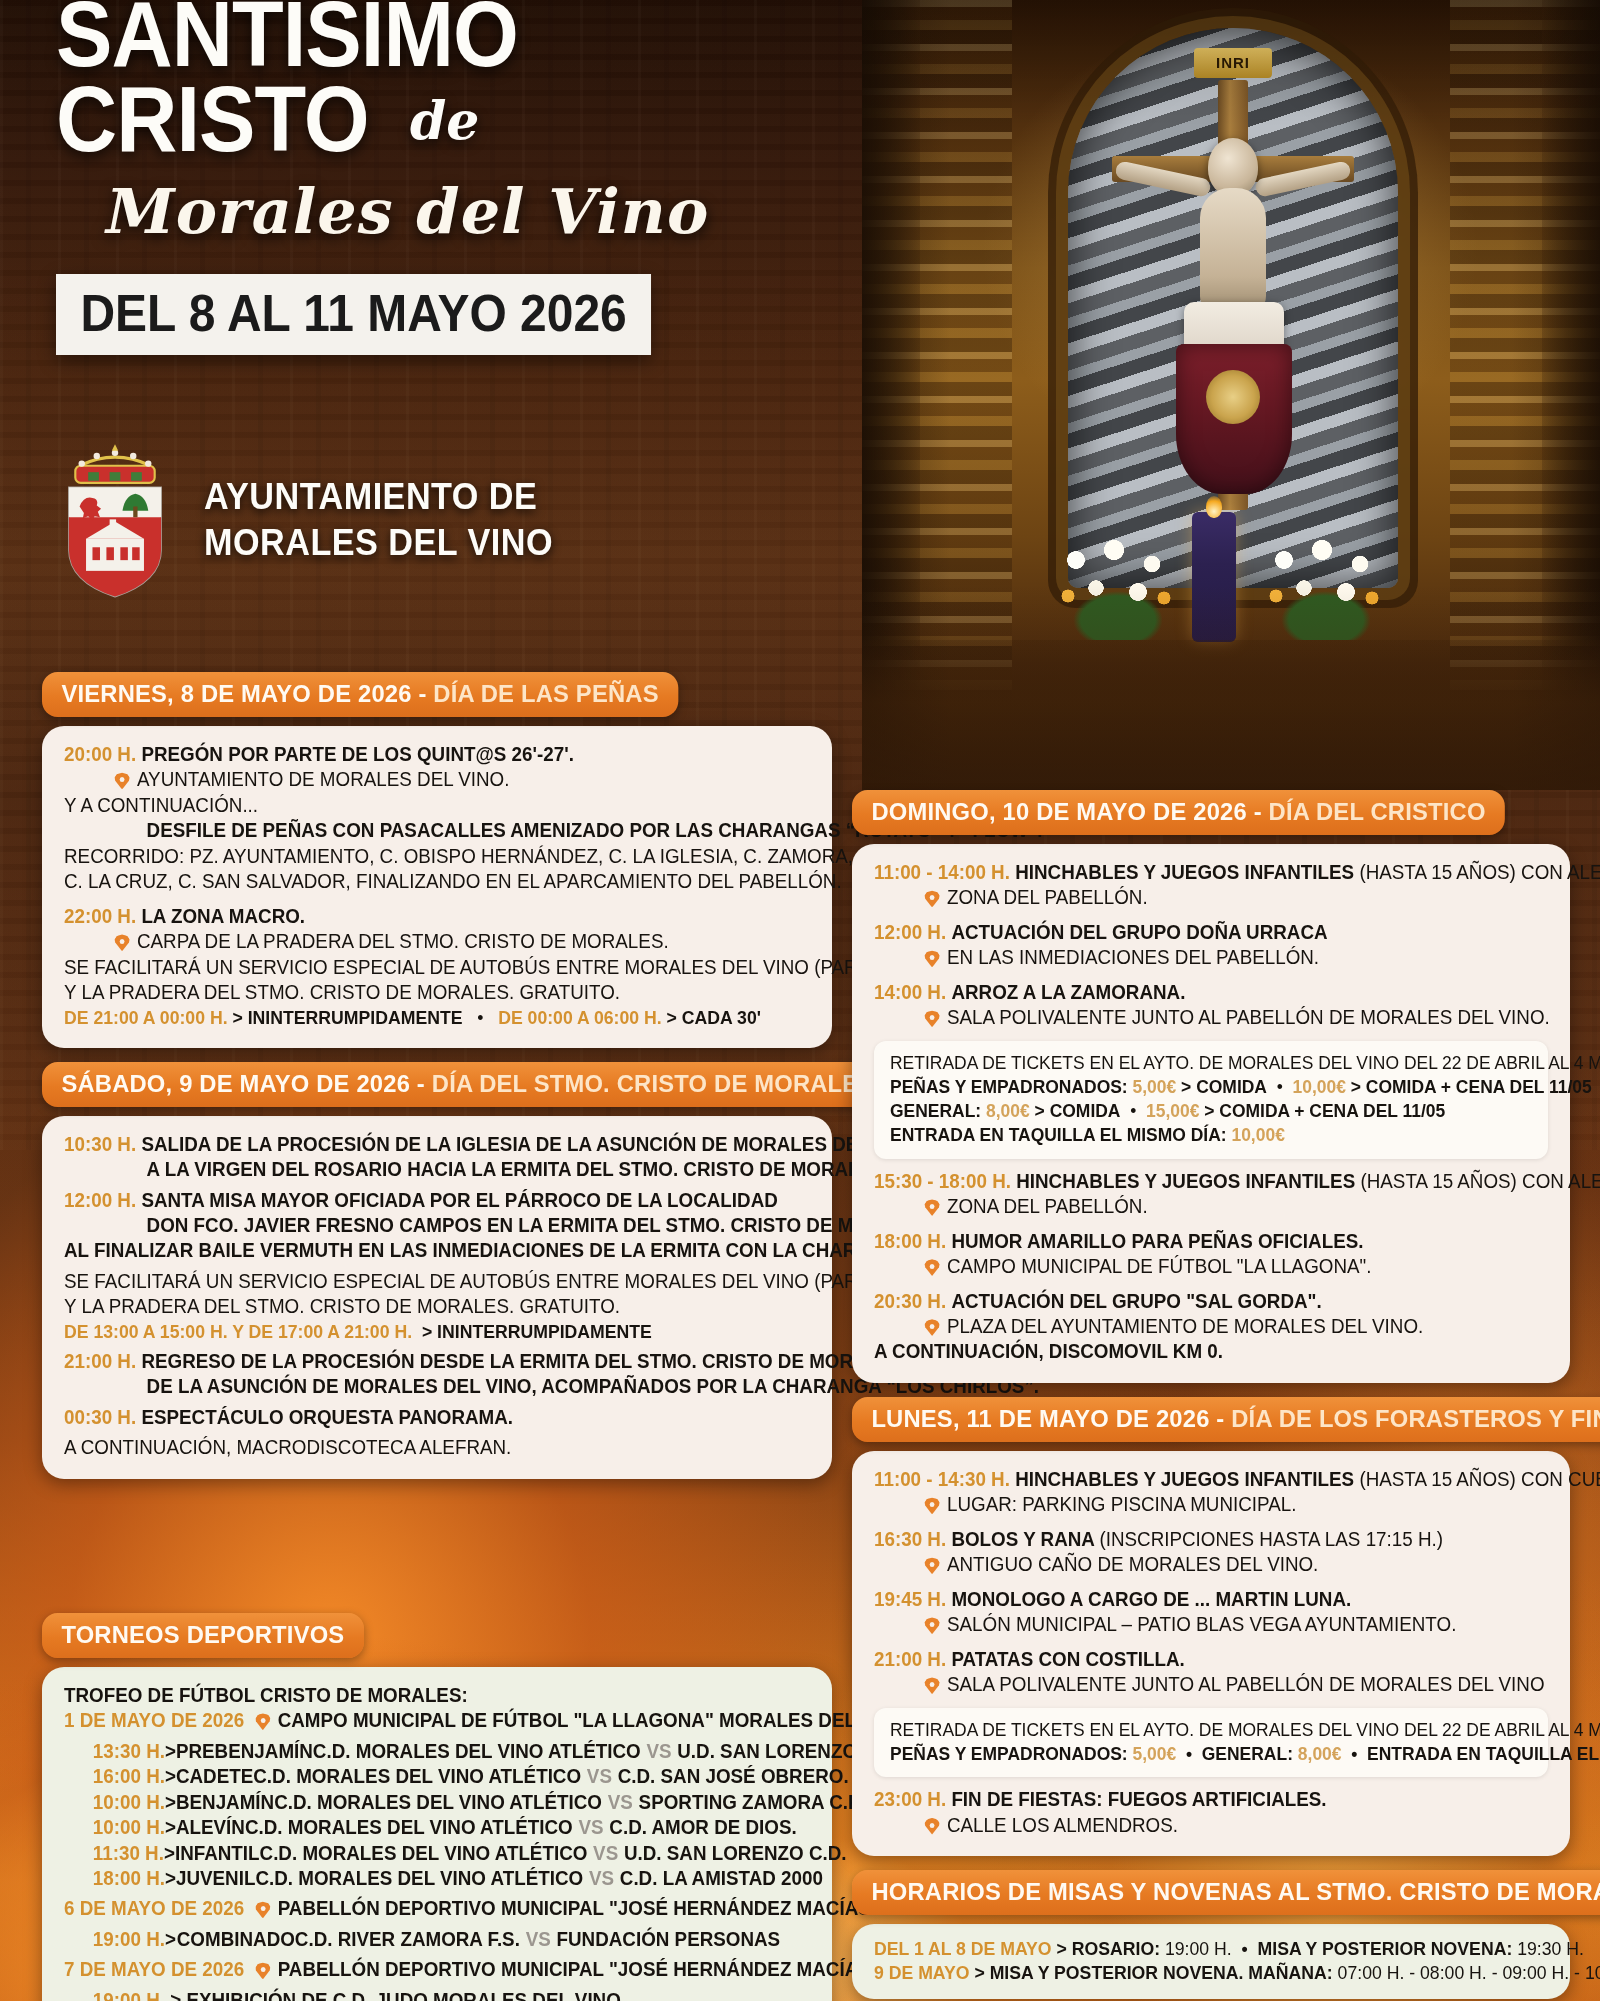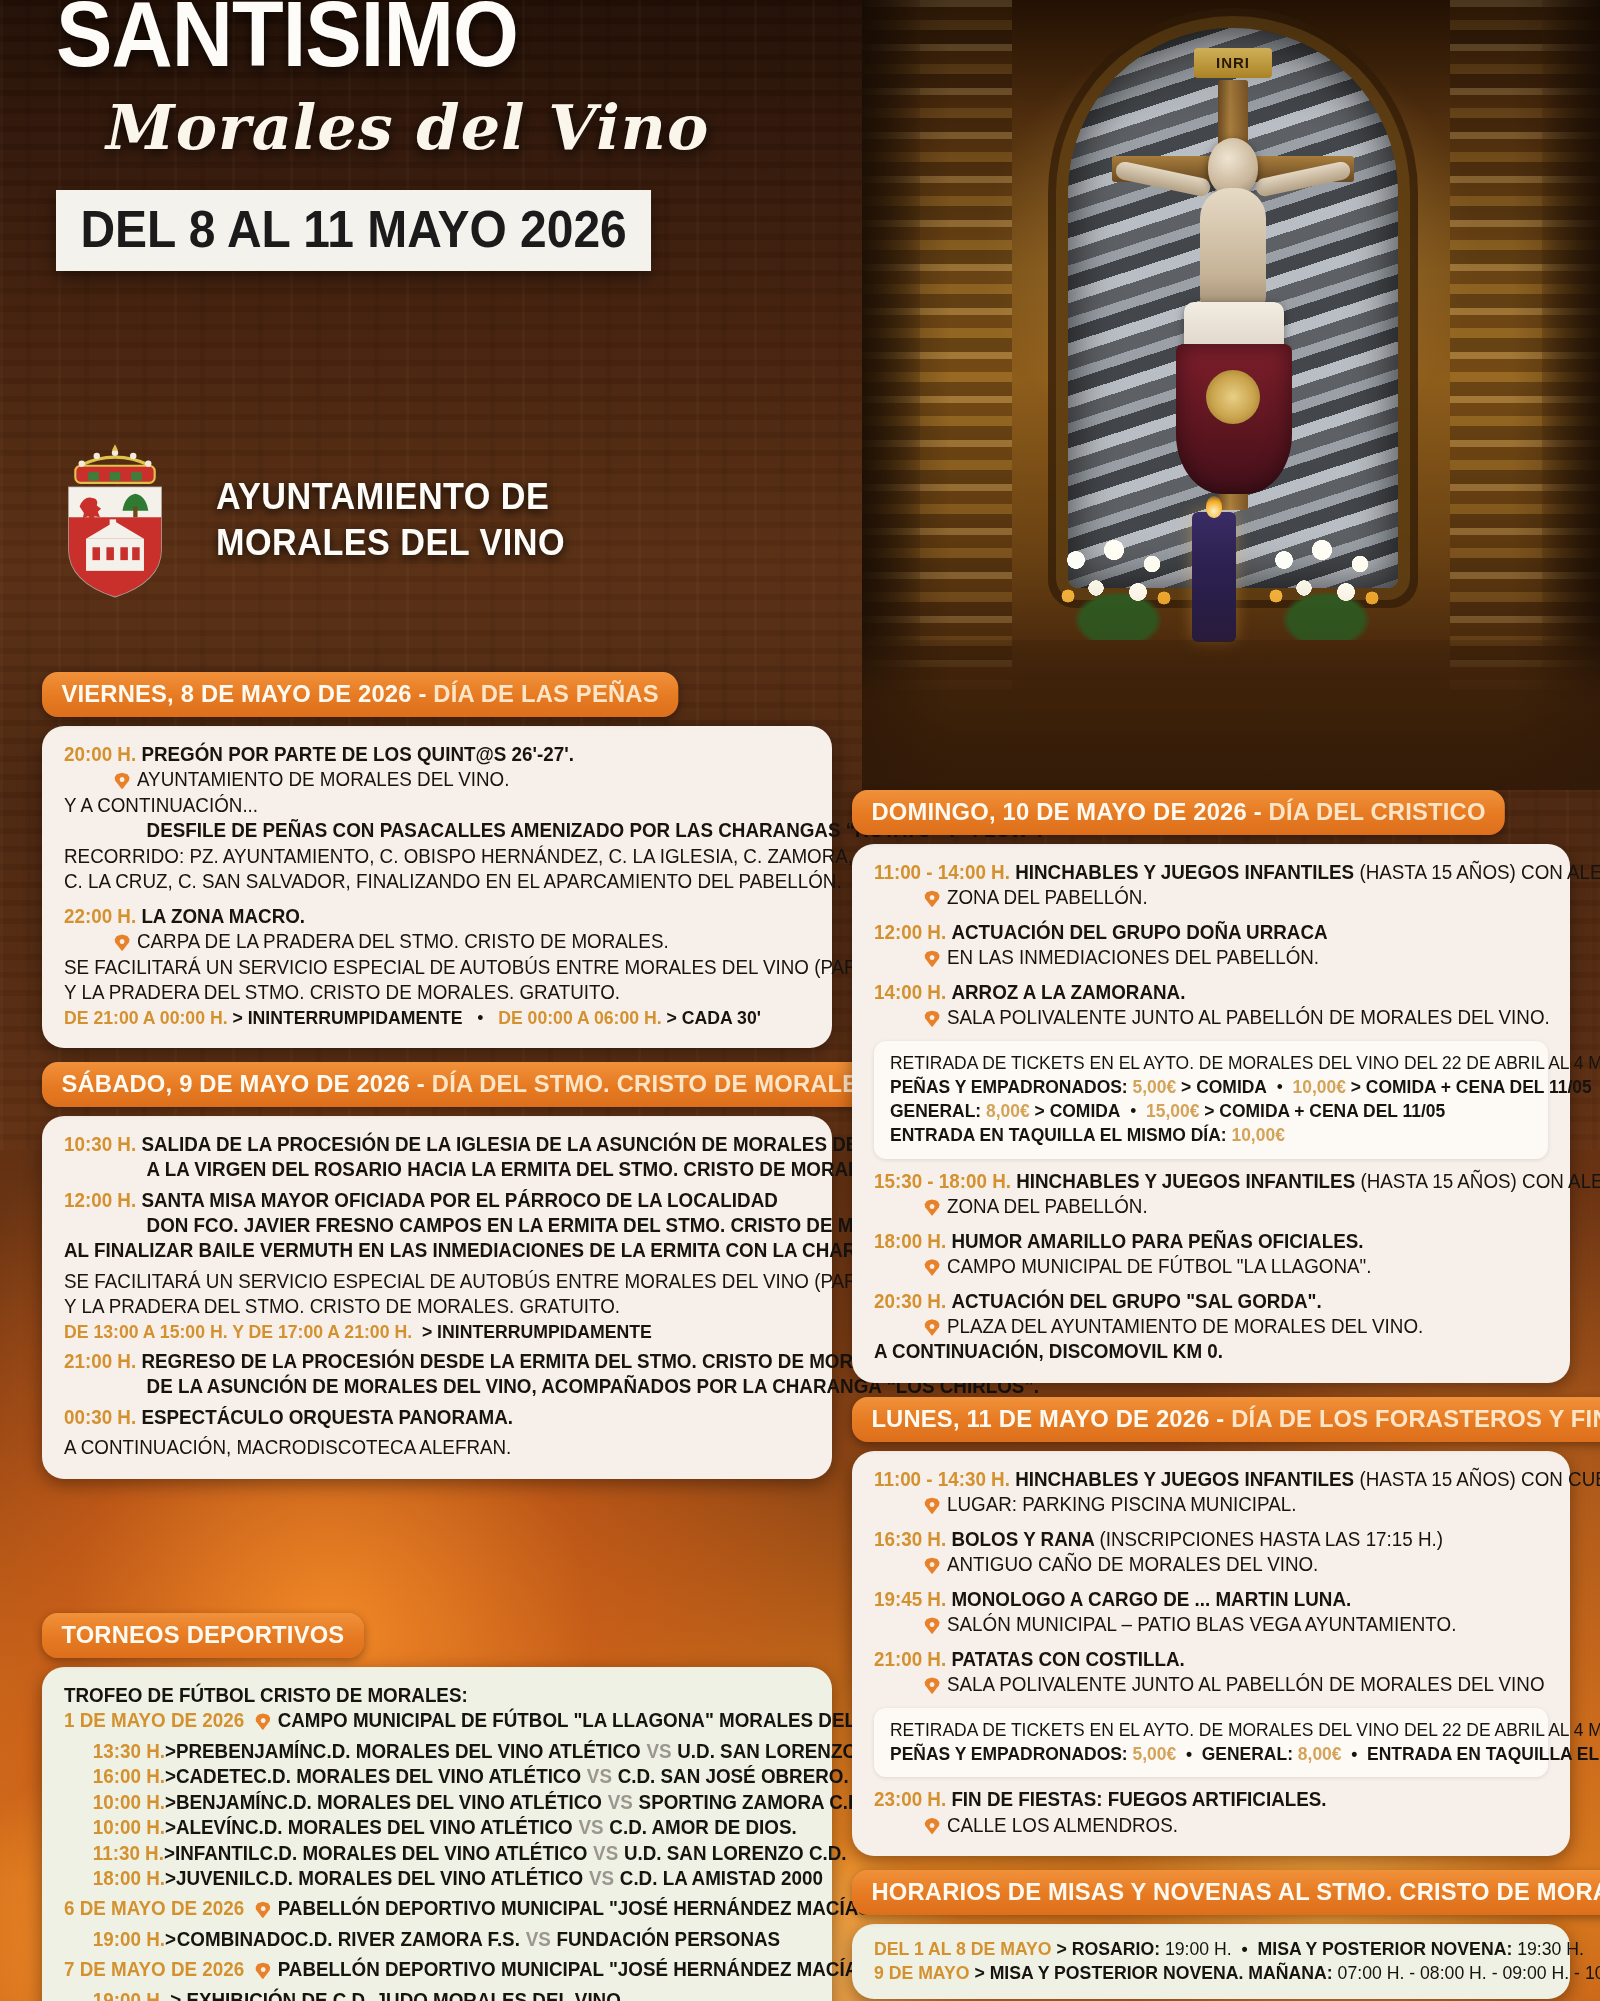--- a/index.html
+++ b/index.html
@@ -272,21 +272,21 @@
     letter-spacing: 0px;
     padding: 10px 26px 12px 26px;
     transform: scaleX(.94);
     transform-origin: left center;
     box-shadow: 0 6px 18px rgba(0,0,0,.45);
   }
 
   
   #townhall {
     position: absolute; left: 56px; top: 440px;
-    display: flex; align-items: center; gap: 42px;
+    display: flex; align-items: center; gap: 30px;
     z-index: 6;
   }
   #coat-of-arms { width: 118px; }
   #ayto-text {
     color: #fdfcf8;
     font-family: "Liberation Sans Narrow", "Liberation Sans", sans-serif;
     font-weight: 700;
     font-size: 36px;
     line-height: 1.28;
     letter-spacing: .5px;
@@ -411,20 +411,24 @@
     </div>
     <div class="bouquet a"></div>
     <div class="bouquet b"></div>
     <div class="pillar-candle"></div>
     <div id="altar-top"></div>
     <div id="hero-fade"></div>
   </div>
 
   <div id="masthead">
     <div class="hero-line" id="title-1">SANTÍSIMO</div>
+    <div id="title-2row">
+      <span class="hero-line" id="title-2">CRISTO</span>
+      <span id="title-de">de</span>
+    </div>
     <div id="title-script">Morales del Vino</div>
     <div id="date-banner">DEL 8 AL 11 MAYO 2026</div>
   </div>
 
   <div id="townhall">
     <svg id="coat-of-arms" viewBox="0 0 110 150">
       <g>
         <rect x="18" y="24" width="74" height="16" rx="5" fill="#c9302c"></rect>
         <rect x="18" y="24" width="74" height="16" rx="5" fill="none" stroke="#e0c14a" stroke-width="2"></rect>
         <path d="M22 24 q33 -16 66 0" fill="none" stroke="#e0c14a" stroke-width="3"></path>

